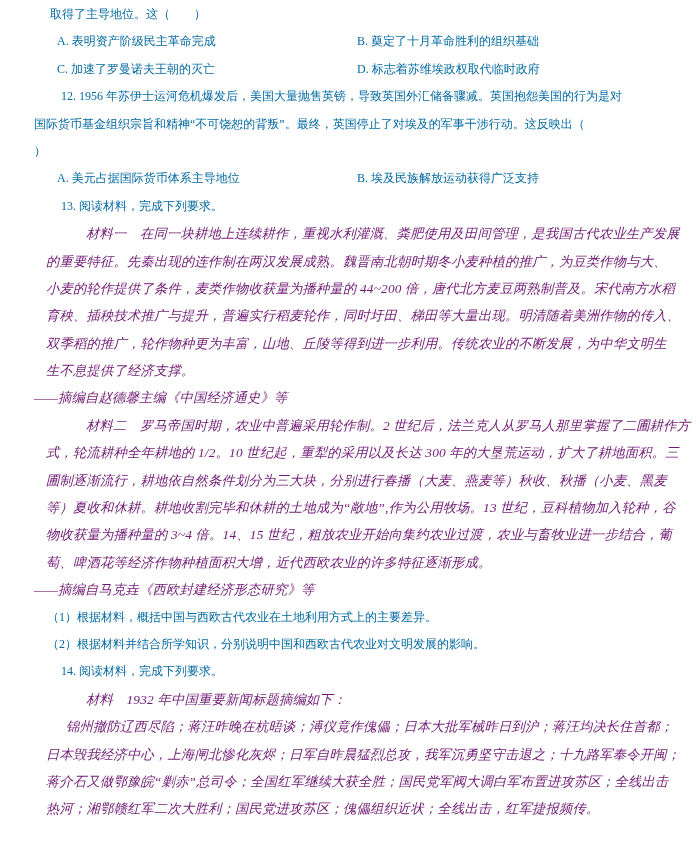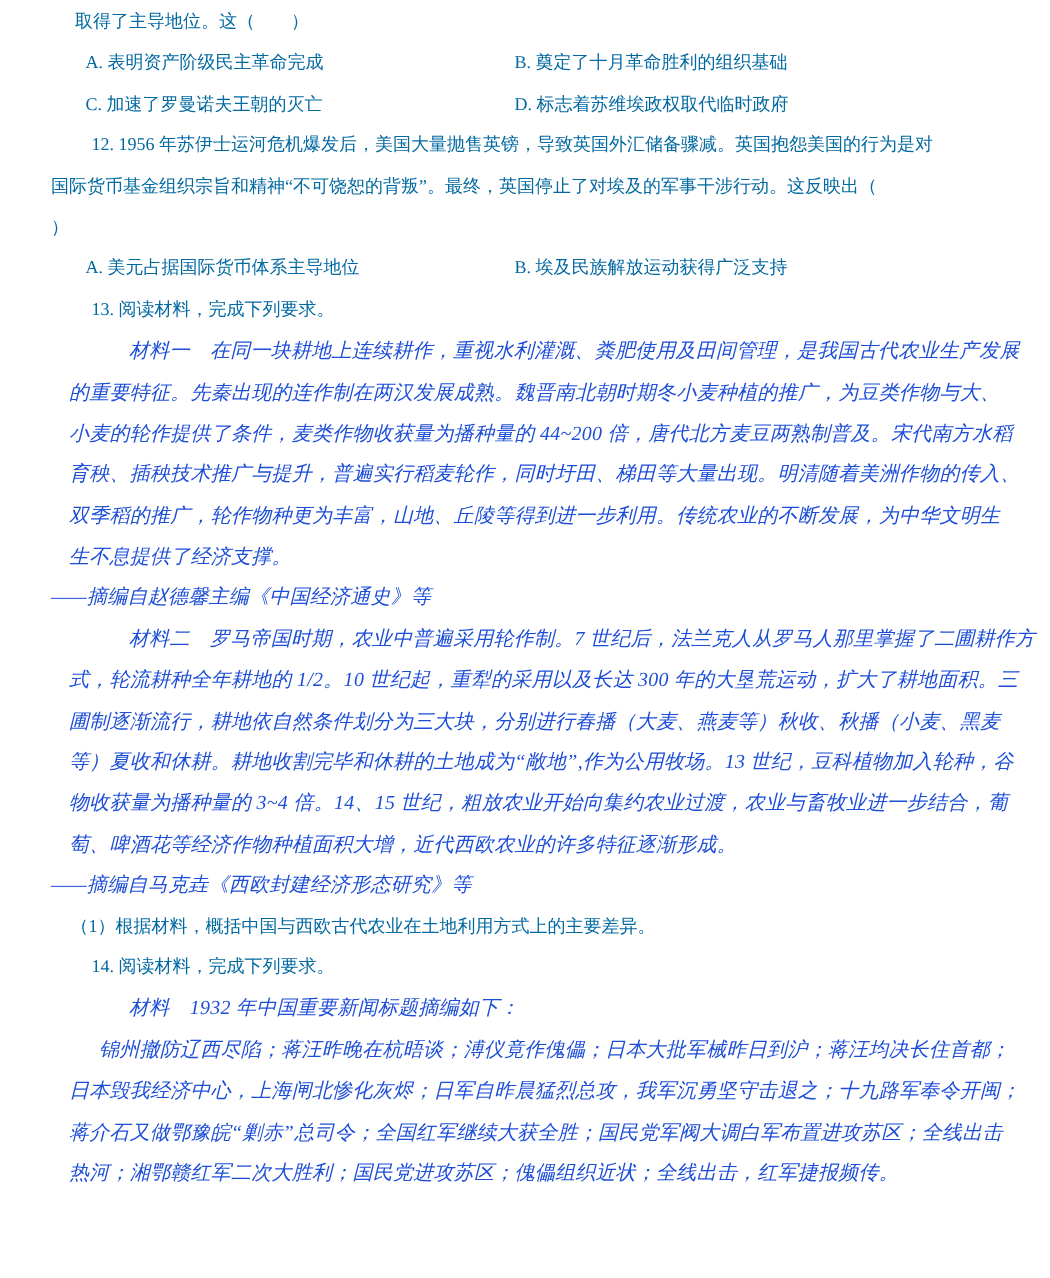--- a/index.html
+++ b/index.html
@@ -33,28 +33,28 @@
   
   .l-stem { padding-left: 27px; }
   
   .l-cont { padding-left: 0; }
   
   .l-sub { padding-left: 13px; }
   
   .l-opts { padding-left: 23px; }
   .l-opts .opt-right {
     position: absolute;
-    left: 309px;
+    left: 323px;
     top: 0;
   }
   
   .l-mat, .l-mat-first, .l-news-first, .l-attr {
     font-style: italic;
     font-size: 13.3px;
-    color: #1d4ed8;
+    color: #701a75;
     padding-left: 12px;
     letter-spacing: 0.2px;
   }
   .l-mat-first { text-indent: 40px; }
   .l-news-first { text-indent: 20px; font-style: italic; }
   .l-attr {
     text-align: left;
     padding-right: 24px;
     padding-left: 0;
   }
@@ -72,28 +72,29 @@
       <div class="line l-cont">）</div>
       <div class="line l-opts"><span class="opt-left">A. 美元占据国际货币体系主导地位</span><span class="opt-right">B. 埃及民族解放运动获得广泛支持</span></div>
       <div class="line l-stem">13. 阅读材料，完成下列要求。</div>
       <div class="line l-mat-first">材料一　在同一块耕地上连续耕作，重视水利灌溉、粪肥使用及田间管理，是我国古代农业生产发展</div>
       <div class="line l-mat">的重要特征。先秦出现的连作制在两汉发展成熟。魏晋南北朝时期冬小麦种植的推广，为豆类作物与大、</div>
       <div class="line l-mat">小麦的轮作提供了条件，麦类作物收获量为播种量的 44~200 倍，唐代北方麦豆两熟制普及。宋代南方水稻</div>
       <div class="line l-mat">育秧、插秧技术推广与提升，普遍实行稻麦轮作，同时圩田、梯田等大量出现。明清随着美洲作物的传入、</div>
       <div class="line l-mat">双季稻的推广，轮作物种更为丰富，山地、丘陵等得到进一步利用。传统农业的不断发展，为中华文明生</div>
       <div class="line l-mat">生不息提供了经济支撑。</div>
       <div class="line l-attr">——摘编自赵德馨主编《中国经济通史》等</div>
-      <div class="line l-mat-first">材料二　罗马帝国时期，农业中普遍采用轮作制。7 世纪后，法兰克人从罗马人那里掌握了二圃耕作方</div>
+      <div class="line l-mat-first">材料二　罗马帝国时期，农业中普遍采用轮作制。2 世纪后，法兰克人从罗马人那里掌握了二圃耕作方</div>
       <div class="line l-mat">式，轮流耕种全年耕地的 1/2。10 世纪起，重犁的采用以及长达 300 年的大垦荒运动，扩大了耕地面积。三</div>
       <div class="line l-mat">圃制逐渐流行，耕地依自然条件划分为三大块，分别进行春播（大麦、燕麦等）秋收、秋播（小麦、黑麦</div>
       <div class="line l-mat">等）夏收和休耕。耕地收割完毕和休耕的土地成为“敞地”,作为公用牧场。13 世纪，豆科植物加入轮种，谷</div>
       <div class="line l-mat">物收获量为播种量的 3~4 倍。14、15 世纪，粗放农业开始向集约农业过渡，农业与畜牧业进一步结合，葡</div>
       <div class="line l-mat">萄、啤酒花等经济作物种植面积大增，近代西欧农业的许多特征逐渐形成。</div>
       <div class="line l-attr">——摘编自马克垚《西欧封建经济形态研究》等</div>
       <div class="line l-sub">（1）根据材料，概括中国与西欧古代农业在土地利用方式上的主要差异。</div>
+      <div class="line l-sub">（2）根据材料并结合所学知识，分别说明中国和西欧古代农业对文明发展的影响。</div>
       <div class="line l-stem">14. 阅读材料，完成下列要求。</div>
       <div class="line l-mat-first">材料　1932 年中国重要新闻标题摘编如下：</div>
       <div class="line l-news-first">锦州撤防辽西尽陷；蒋汪昨晚在杭晤谈；溥仪竟作傀儡；日本大批军械昨日到沪；蒋汪均决长住首都；</div>
       <div class="line l-mat">日本毁我经济中心，上海闸北惨化灰烬；日军自昨晨猛烈总攻，我军沉勇坚守击退之；十九路军奉令开闽；</div>
       <div class="line l-mat">蒋介石又做鄂豫皖“剿赤”总司令；全国红军继续大获全胜；国民党军阀大调白军布置进攻苏区；全线出击</div>
       <div class="line l-mat">热河；湘鄂赣红军二次大胜利；国民党进攻苏区；傀儡组织近状；全线出击，红军捷报频传。</div>
     </div>
 </div>
 
 </body></html>

